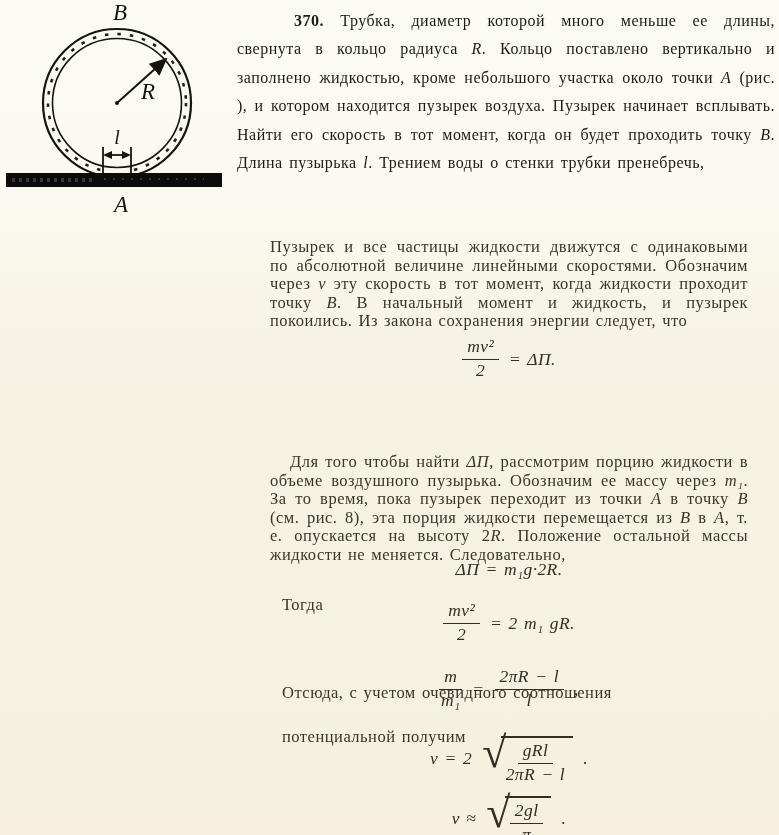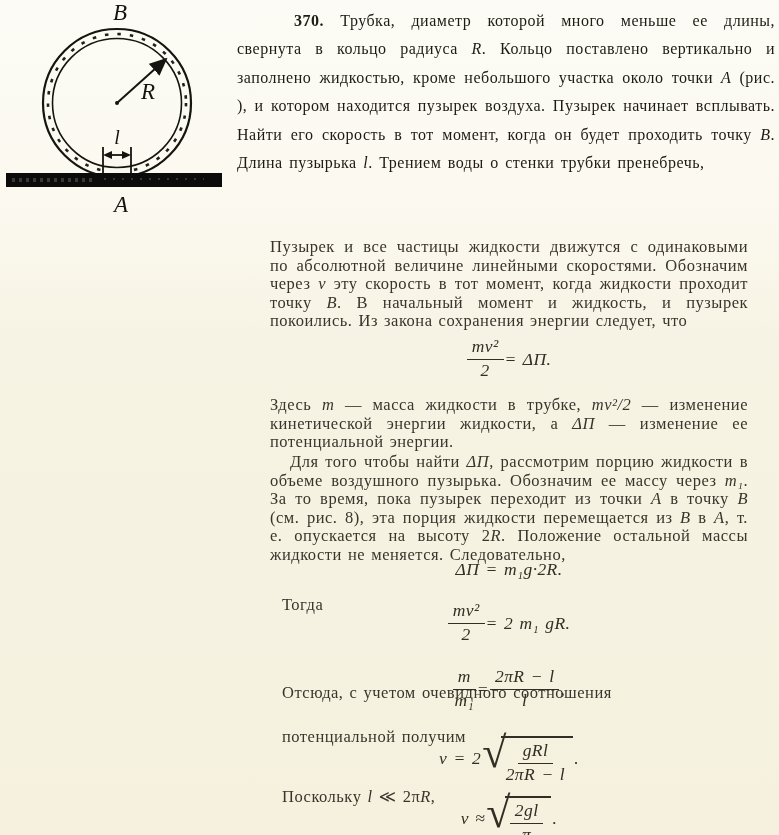--- a/index.html
+++ b/index.html
@@ -36,21 +36,21 @@
   .sol-eq3{top:363px;}
   .sol-hence{top:434px;}
   .sol-eq4{top:429px;}
   .sol-finally{top:478px;}
   .sol-eq5{top:493px;text-align:center;}
   .sol-since{top:538px;}
   .sol-eq6{top:553px;}
   
   .equation{
     position:absolute;left:0;right:0;
-    display:flex;justify-content:center;align-items:center;gap:1px;
+    display:flex;justify-content:center;align-items:center;gap:10px;
     font-style:italic;font-size:17.5px;line-height:1.15;
     letter-spacing:0.4px;color:#332d24;
   }
   .frac{display:inline-flex;flex-direction:column;align-items:center;line-height:1.12;}
   .frac .num{padding:0 5px 2px;border-bottom:1.6px solid currentColor;}
   .frac .den{padding-top:1px;}
   .sqrt{display:inline-flex;align-items:flex-start;}
   .sqrt-sign{font-style:normal;font-size:44px;line-height:44px;font-weight:400;}
   .sqrt-body{display:flex;align-items:center;border-top:2px solid currentColor;margin:5px 0 0 -6px;padding:3px 8px 0 5px;}
   .eq-tail{align-self:center;}
@@ -101,21 +101,20 @@
     <p class="s-para sol-p1"><span>Пузырек и все частицы жидкости движутся с одинаковыми по абсолютной величине линейными скоростями. Обозначим через </span><span class="r-i">v</span><span> эту скорость в тот момент, когда жидкости проходит точку </span><span class="r-i">B</span><span>. В начальный момент и жидкость, и пузырек покоились. Из закона сохранения энергии следует, что</span></p>
 
     <div class="equation sol-eq1">
       <span class="frac">
         <span class="num">mv²</span>
         <span class="den">2</span>
       </span>
       <span class="eq-tail">= ΔП.</span>
     </div>
 
-    <p class="s-para sol-p2"><span>Здесь </span><span class="r-i">m</span><span> — масса жидкости в трубке, </span><span class="r-i">mv²/2</span><span> — изменение кинетической энергии жидкости, а </span><span class="r-i">ΔП</span><span> — изменение ее потенциальной энергии.</span></p>
 
     <p class="s-para sol-p3"><span>Для того чтобы найти </span><span class="r-i">ΔП</span><span>, рассмотрим порцию жидкости в объеме воздушного пузырька. Обозначим ее массу через </span><span class="r-i">m₁</span><span>. За то время, пока пузырек переходит из точки </span><span class="r-i">A</span><span> в точку </span><span class="r-i">B</span><span> (см. рис. 8), эта порция жидкости перемещается из </span><span class="r-i">B</span><span> в </span><span class="r-i">A</span><span>, т. е. опускается на высоту 2</span><span class="r-i">R</span><span>. Положение остальной массы жидкости не меняется. Следовательно,</span></p>
 
     <div class="equation sol-eq2">
       <span class="eq-tail">ΔП = m₁g·2R.</span>
     </div>
 
     <p class="s-line sol-then">Тогда</p>
 
     <div class="equation sol-eq3">
@@ -150,21 +149,20 @@
         <span class="sqrt-body">
           <span class="frac">
             <span class="num">gRl</span>
             <span class="den">2πR − l</span>
           </span>
         </span>
       </span>
       <span class="eq-tail">.</span>
     </div>
 
-    <p class="s-line sol-since"><span>Поскольку </span><span class="r-i">l</span><span> ≪ 2π</span><span class="r-i">R</span><span>,</span></p>
 
     <div class="equation sol-eq6">
       <span class="eq-tail">v ≈</span>
       <span class="sqrt">
         <span class="sqrt-sign">√</span>
         <span class="sqrt-body">
           <span class="frac">
             <span class="num">2gl</span>
             <span class="den">π</span>
           </span>

